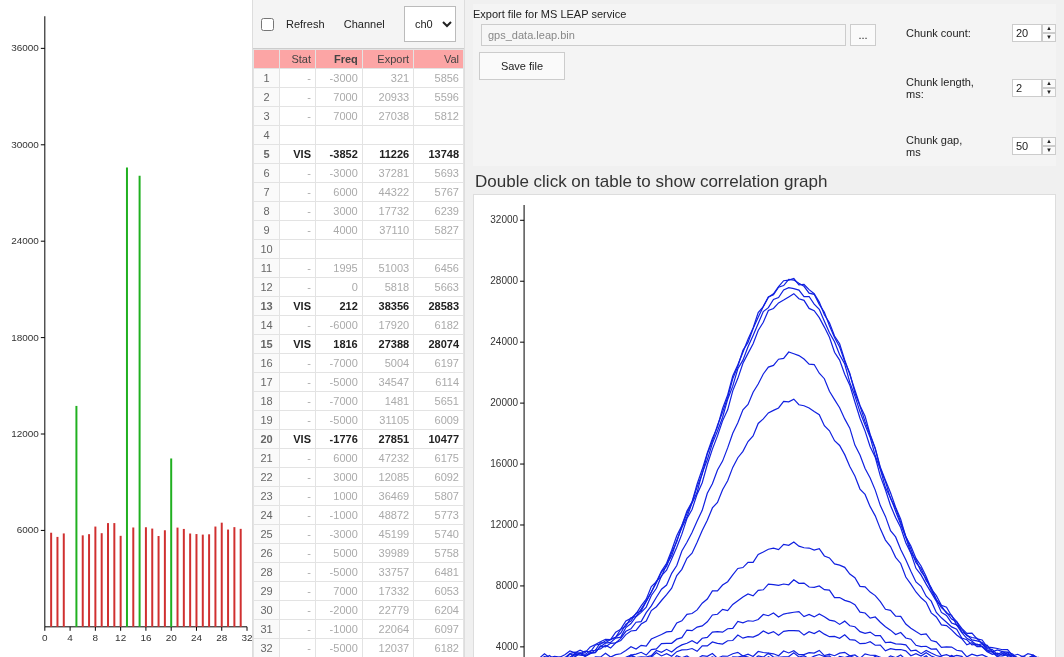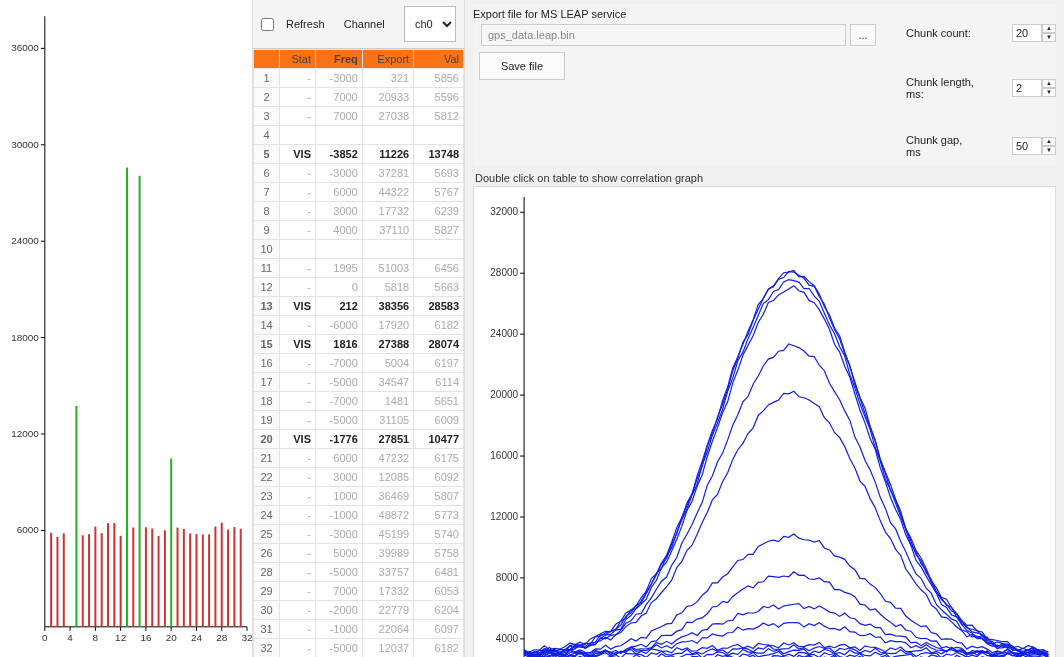--- a/index.html
+++ b/index.html
@@ -9,40 +9,40 @@
 .left-pane svg { width:100%; height:100%; }
 .mid-pane { width:212px; background:#f4f4f4; display:flex; flex-direction:column; border-right:1px solid #ddd; }
 .mid-top { display:flex; align-items:center; gap:8px; padding:6px 8px; }
 .mid-top input[type=checkbox] { margin-right:4px; }
 .mid-top .label-refresh { flex:0 0 auto; }
 .mid-top .label-channel { flex:1; text-align:center; }
 select.combo { background:#fff; border:1px solid #bbb; padding:10px 6px; height:36px; }
 .table-wrap { flex:1; overflow-y:auto; overflow-x:hidden; border-top:1px solid #ccc; background:#fff; }
 table { border-collapse:collapse; width:100%; }
 th, td { border:1px solid #e3e3e3; padding:2px 4px; text-align:right; height:18px; line-height:14px; }
-th { background:#f97316; font-weight:normal; color:#444; }
+th { background:#fca5a5; font-weight:normal; color:#444; }
 td.idx { background:#fafafa; text-align:center; color:#666; width:26px; }
 th.idx { width:26px; }
 td.gray { color:#aaa; }
 tr.bold td { font-weight:bold; }
 .right-pane { flex:1; display:flex; flex-direction:column; padding:4px 8px; }
 .export-box { background:#f4f4f4; padding:4px 0 8px 0; }
 .export-title { font-size:11px; color:#222; margin-bottom:4px; }
 .export-row { display:flex; align-items:flex-start; gap:12px; }
 .path-group { display:flex; flex-direction:column; gap:6px; }
 .path-input { display:flex;padding-left:8px; }
 .path-input input[type=text] { width:365px; height:22px; background:#f6f6f6; border:1px solid #ccc; padding:2px 6px; color:#888; }
 .browse-btn { width:26px; height:22px; background:#fafafa; border:1px solid #ccc; margin-left:4px; cursor:pointer; }
 .save-btn { width:86px; height:28px; background:#fafafa; border:1px solid #ccc; cursor:pointer; margin-left:6px; }
 .params { margin-left:18px; display:grid; grid-template-columns:auto auto; column-gap:16px; row-gap:4px; align-items:center;gap:34px; }
 .spin { display:flex; }
 .spin input { width:30px; height:18px; border:1px solid #ccc; background:#fff; text-align:left; padding:1px 3px; }
 .spin .arrows { display:flex; flex-direction:column; }
 .spin .arrows button { width:14px; height:9px; border:1px solid #ccc; background:#fafafa; font-size:6px; line-height:5px; padding:0; cursor:pointer; }
-.hint { font-size:11px; color:#333; margin:6px 0 2px 2px; }
+.hint { font-size:17px; color:#333; margin:6px 0 2px 2px; }
 .chart-box { flex:1; background:#fff; border:1px solid #ddd; position:relative; }
 .chart-box svg { width:100%; height:100%; }
 .tick-label { font-size:10px; fill:#333; }
 ::-webkit-scrollbar { width:16px; }
 ::-webkit-scrollbar-track { background:#f0f0f0; }
 ::-webkit-scrollbar-thumb { background:#c8c8c8; border:1px solid #aaa; }
 </style>
 </head>
 <body>
 

